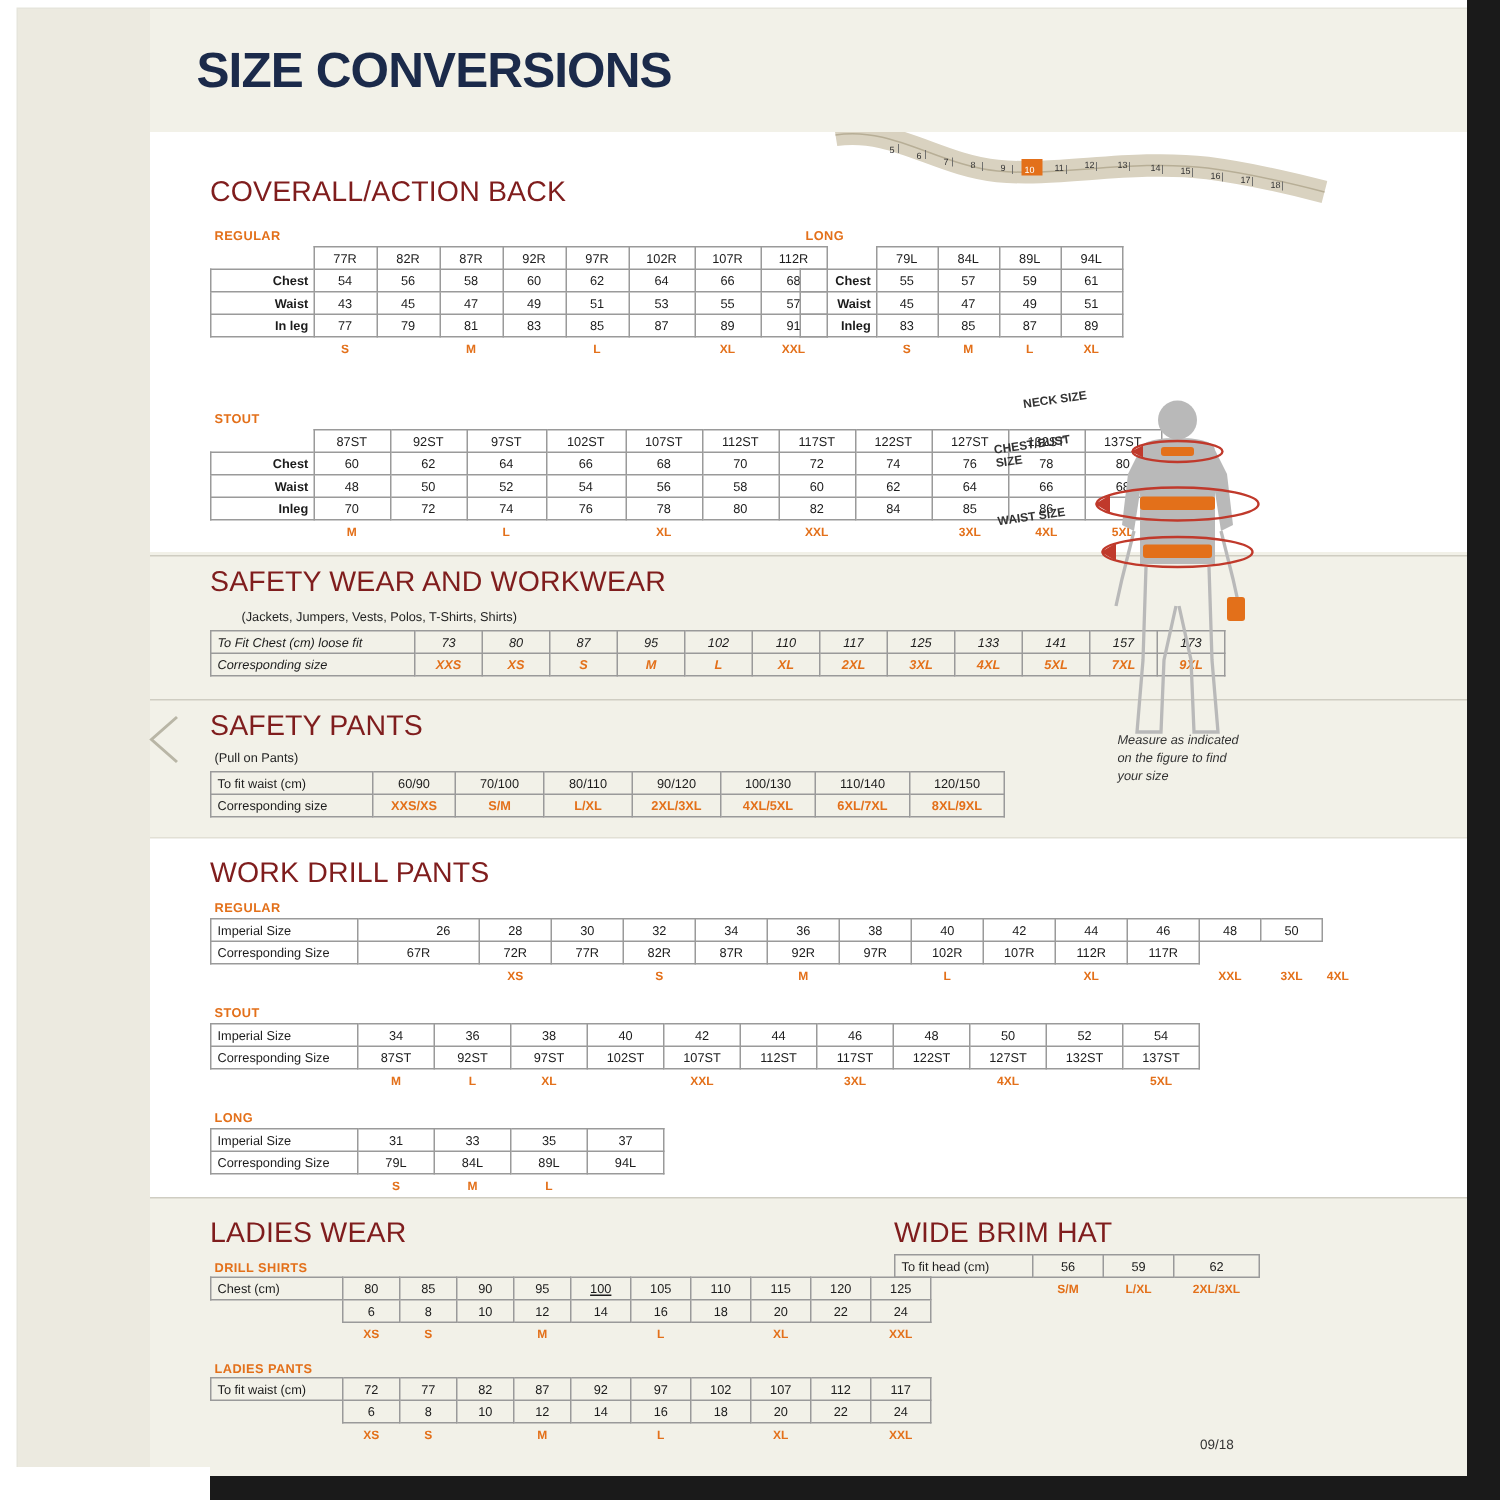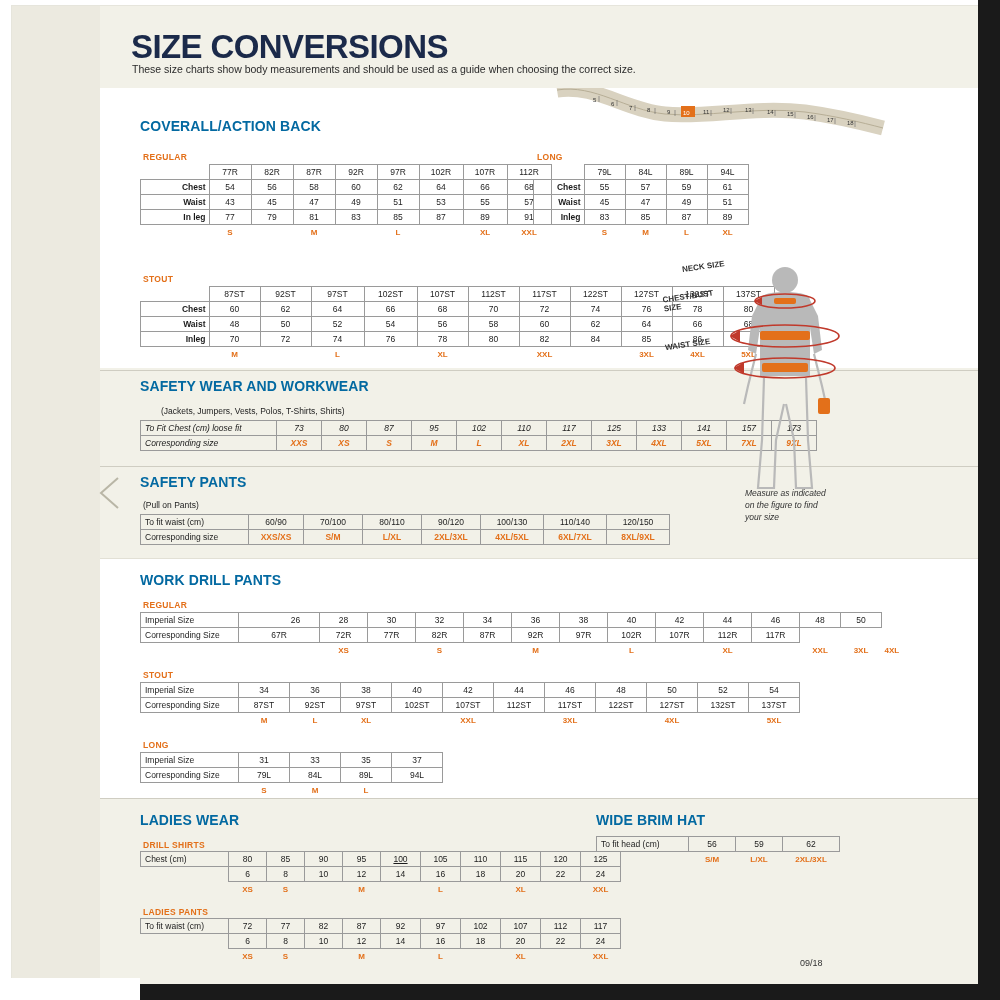--- a/index.html
+++ b/index.html
@@ -8,21 +8,21 @@
   .sheet{position:absolute;left:12px;top:6px;width:966px;height:978px;background:#f2f1e8;box-shadow:0 0 0 1px #e6e5dc;}
   .leftband{position:absolute;left:12px;top:6px;width:88px;height:978px;background:#eceae0;}
   .whiteband{position:absolute;left:100px;width:878px;background:#ffffff;}
   .darkedge{position:absolute;right:0;top:0;width:22px;height:1000px;background:#1a1a1a;}
   .bottomedge{position:absolute;left:0;bottom:0;width:1000px;height:16px;background:#1a1a1a;}
   .bottomedge2{position:absolute;left:0;bottom:0;width:140px;height:22px;background:#ffffff;}
 
   h1.title{position:absolute;left:131px;top:28px;margin:0;font-size:33px;font-weight:bold;color:#1b2a4a;letter-spacing:-0.6px;font-family:"Liberation Sans",sans-serif;}
   .subtitle{position:absolute;left:132px;top:63px;font-size:10.5px;color:#2a2a2a;}
 
-  .sec-head{position:absolute;font-size:14px;font-weight:bold;color:#0369a1;letter-spacing:0.1px;}
+  .sec-head{position:absolute;font-size:19px;font-weight:normal;color:#7f1d1d;letter-spacing:0.1px;}
   .sub-head{position:absolute;font-size:8.5px;font-weight:bold;color:#e3701a;letter-spacing:0.3px;}
   .note{position:absolute;font-size:8.5px;color:#222;}
 
   table.grid{position:absolute;border-collapse:collapse;font-size:8.5px;color:#1c1c1c;}
   table.grid td{border:1px solid #9a9a9a;padding:1px 3px;text-align:center;height:12px;line-height:12px;white-space:nowrap;}
   table.grid td.lbl{text-align:right;font-weight:bold;padding-left:4px;}
   table.grid td.lbln{text-align:left;font-weight:normal;padding-left:4px;}
   table.grid td.nb{border:none;}
   table.grid tr.sz td{border:none;color:#e3701a;font-weight:bold;font-size:8px;padding-top:2px;}
   .orange{color:#e3701a;font-weight:bold;}
@@ -40,21 +40,20 @@
 <body>
 
 <div class="page">
   <div class="sheet"></div>
   <div class="leftband"></div>
 
   <div class="whiteband" style="top:88px;height:280px;"></div>
   <div class="whiteband" style="top:558px;height:240px;"></div>
 
   <h1 class="title">SIZE CONVERSIONS</h1>
-  <div class="subtitle">These size charts show body measurements and should be used as a guide when choosing the correct size.</div>
 
   <svg class="tape" viewBox="0 0 330 48">
     <path d="M2,2 C40,-4 70,22 110,26 C150,30 200,18 250,24 C280,28 305,34 328,40" stroke="#d9d2c0" stroke-width="15" fill="none"></path>
     <path d="M2,2 C40,-4 70,22 110,26 C150,30 200,18 250,24 C280,28 305,34 328,40" stroke="#b7ae96" stroke-width="1" fill="none"></path>
     <g font-size="6" fill="#333" font-family="Liberation Sans, sans-serif">
       <text x="38" y="14">5</text>
         <text x="56" y="18">6</text>
         <text x="74" y="22">7</text>
       <text x="92" y="24">8</text>
         <text x="112" y="26">9</text>

